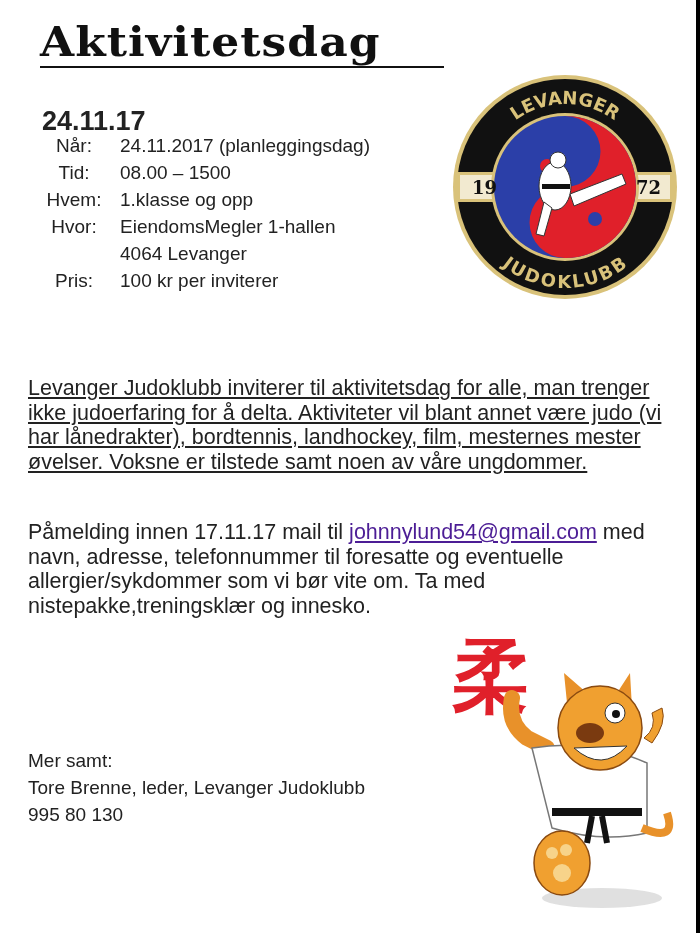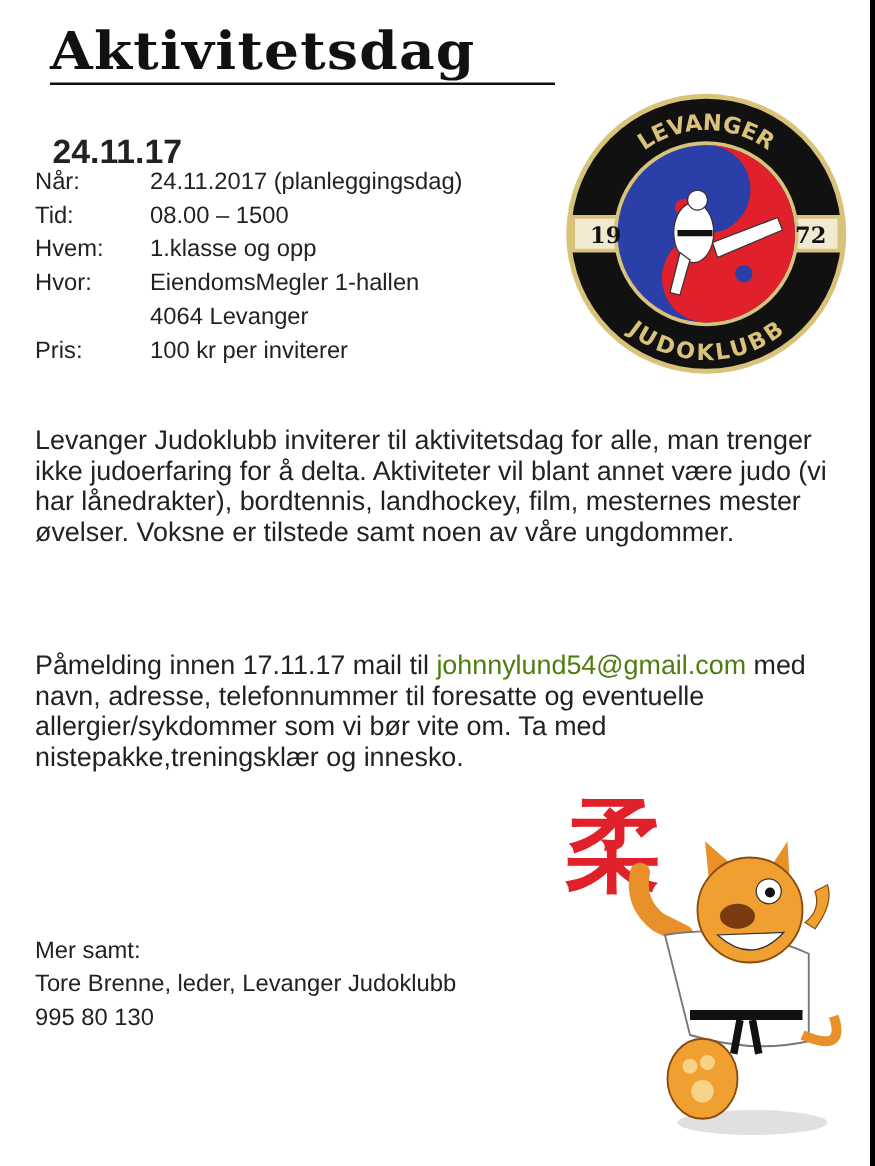--- a/index.html
+++ b/index.html
@@ -9,26 +9,26 @@
   }
   .right-edge { position: absolute; right: 0; top: 0; width: 4px; height: 933px; background: #000; }
   .title {
     position: absolute; left: 40px; top: 18px; margin: 0;
     font-family: "DejaVu Serif", serif; font-weight: 900; font-size: 44px; line-height: 48px;
     letter-spacing: 1px; color: #111; transform: scaleY(0.95);
   }
   .title-underline { position: absolute; left: 40px; top: 66px; width: 404px; height: 2px; background: #111; }
   .date { position: absolute; left: 42px; top: 74px; font-weight: bold; font-size: 27px; line-height: 32px; color: #222; margin-top: 31px; }
   .details { position: absolute; left: 28px; top: 132px; font-size: 19px; line-height: 27px; color: #222; }
-  .details .row { display: flex; }
+  .details .row { display: flex; text-align: center; }
   .details .lbl { width: 92px; }
   .para { position: absolute; left: 28px; font-size: 21.5px; line-height: 24.5px; color: #222; margin: 0; width: 640px; }
-  .p1 { top: 340px; }
+  .p1 { top: 376px; text-decoration: underline; }
   .p2 { top: 520px; }
-  .link { color: #4d7c0f; }
+  .link { color: #4c1d95; text-decoration: underline; }
   .contact { position: absolute; left: 28px; top: 747px; font-size: 19px; line-height: 27px; color: #222; }
   .logo { position: absolute; left: 452px; top: 74px; width: 226px; height: 226px; }
   .mascot { position: absolute; left: 452px; top: 628px; width: 230px; height: 290px; }
 </style>
 </head>
 <body>
 
 <div class="right-edge"></div>
 
 <h1 class="title">Aktivitetsdag</h1>

